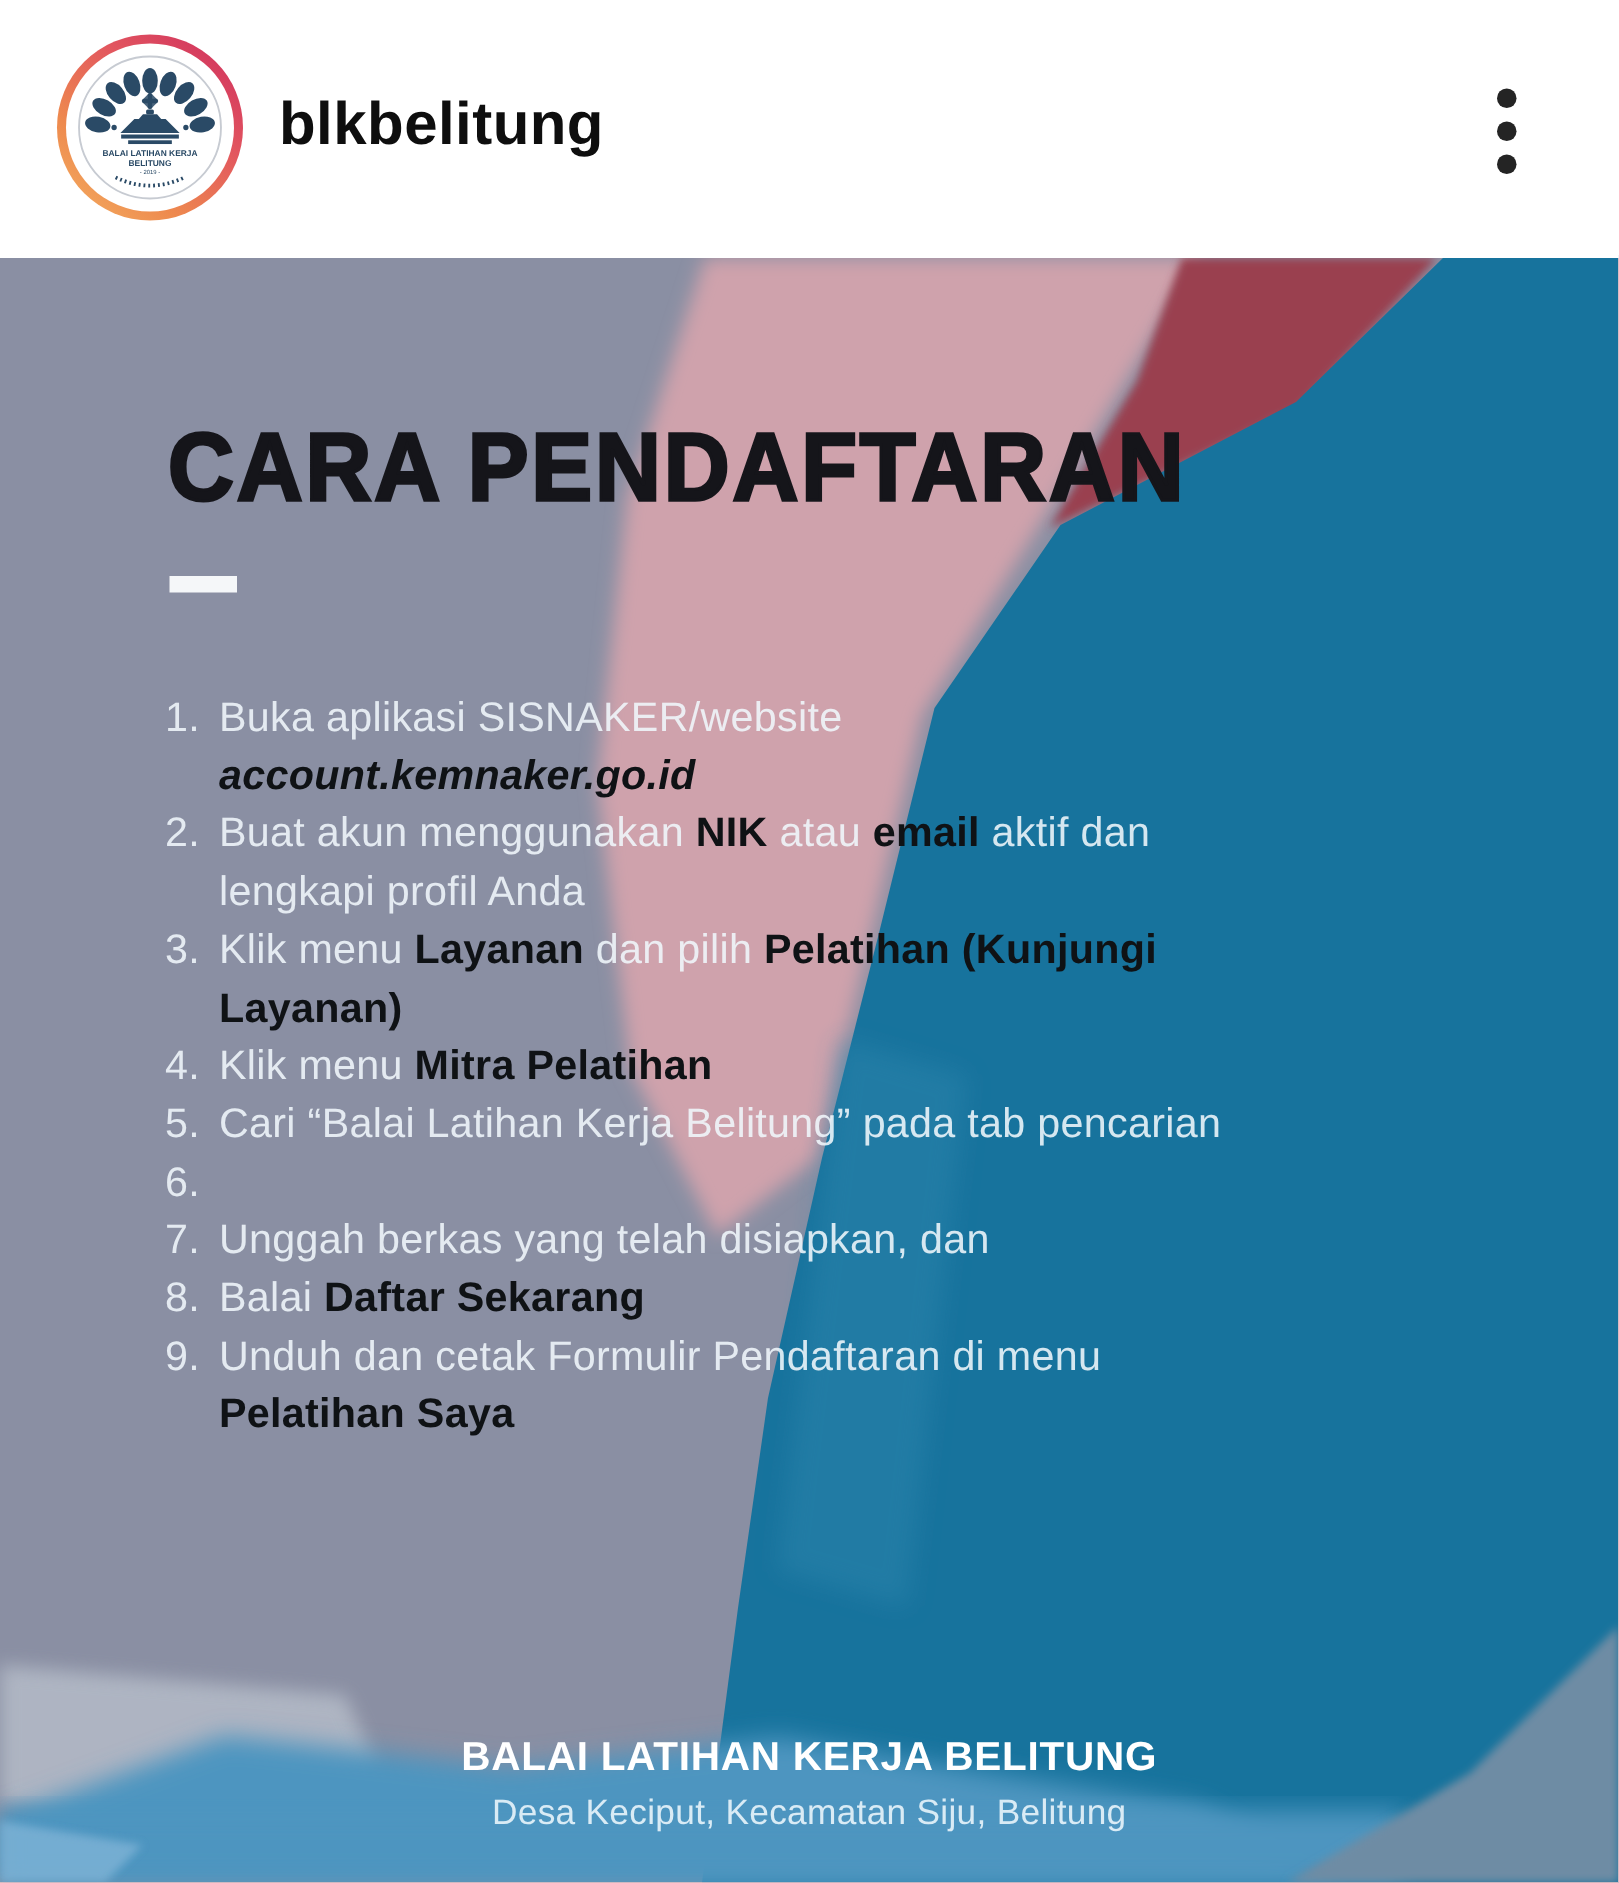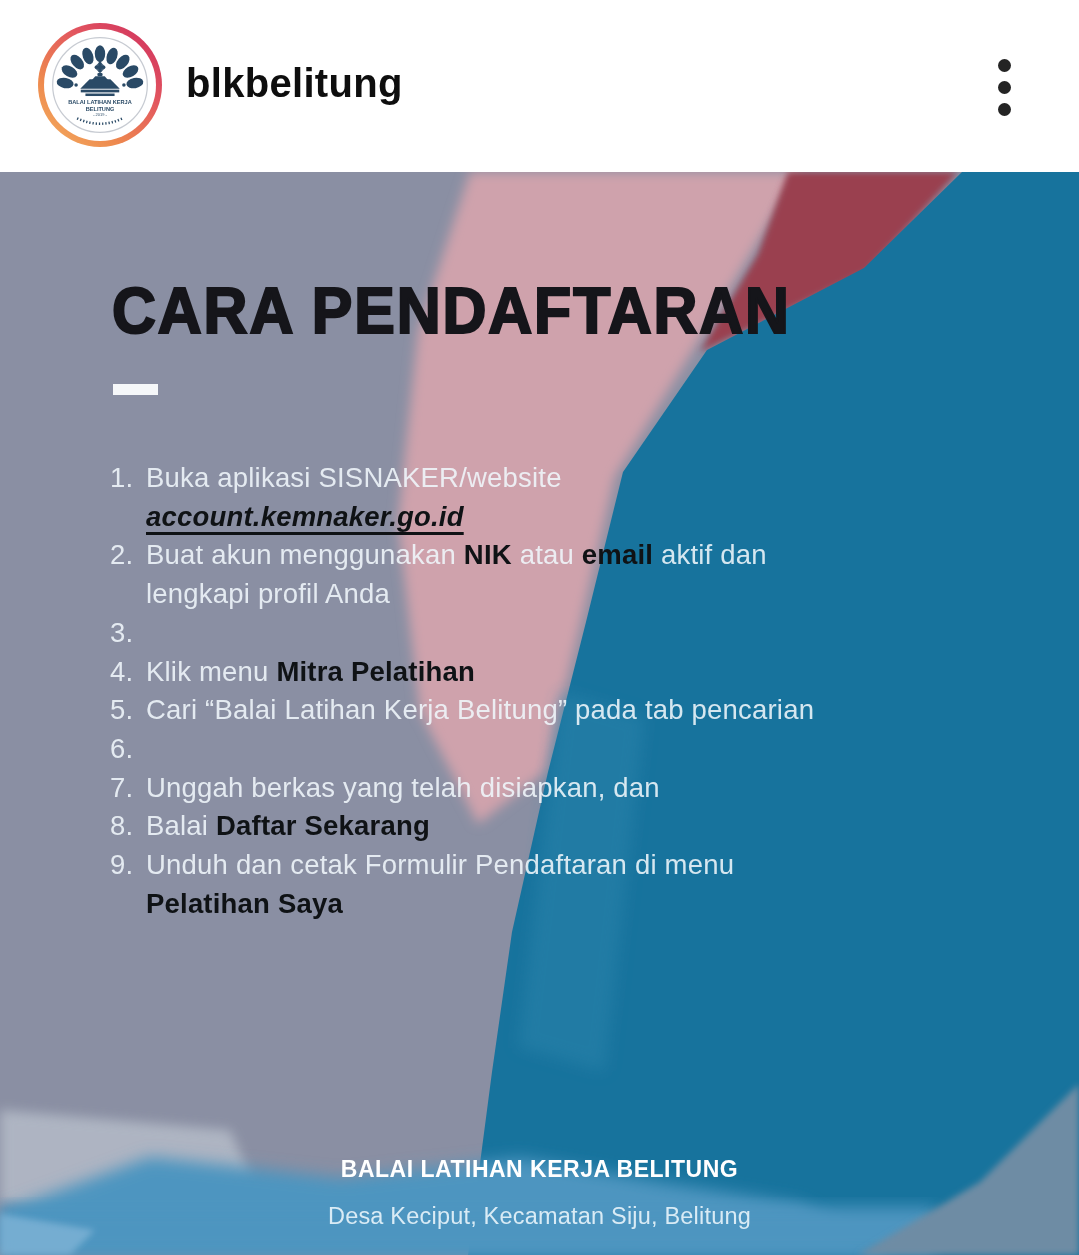--- a/index.html
+++ b/index.html
@@ -27,26 +27,26 @@
     -webkit-text-stroke:2.2px #15151a;letter-spacing:2px;white-space:nowrap;
     transform:scaleX(.95);transform-origin:left top;}
   .dash{position:absolute;left:113px;top:212px;width:45px;height:11px;background:#f5f7f9;}
 
   .steps{position:absolute;left:110px;top:287px;width:820px;font-size:27.5px;line-height:38.7px;
     color:rgba(240,247,252,.88);letter-spacing:.2px;}
   .step{display:flex;}
   .step .num{flex:0 0 36px;width:36px;}
   .step .line{white-space:nowrap;}
   .em{color:#0f1215;font-weight:700;text-align:center;}
-  .link{color:#0f1215;font-weight:700;font-style:italic;text-decoration:underline;
+  .link{color:#0f1215;font-weight:700;font-style:italic;
     text-underline-offset:6px;text-decoration-thickness:2.5px;}
 
   .post-footer{position:absolute;left:0;width:1079px;top:984px;text-align:center;}
-  .org{font-size:23px;font-weight:700;color:#ffffff;letter-spacing:.5px;}
-  .addr{font-size:23.5px;color:#d9ebf5;margin-top:20px;letter-spacing:.2px;}
+  .org{font-size:27px;font-weight:700;color:#ffffff;letter-spacing:.5px;}
+  .addr{font-size:23.5px;color:#d9ebf5;margin-top:8px;letter-spacing:.2px;}
 </style>
 </head>
 <body>
 
 <div class="screen">
 
   <header class="header">
     <div class="avatar-ring">
       <div class="avatar-white">
         <svg width="104" height="104" viewBox="0 0 100 100">
@@ -130,20 +130,24 @@
         </div>
         <div class="step">
           <span class="num">2.</span>
           <div>
             <div class="line"><span>Buat akun menggunakan </span><span class="em">NIK</span><span> atau </span><span class="em">email</span><span> aktif dan</span></div>
             <div class="line"><span>lengkapi profil Anda</span></div>
           </div>
         </div>
         <div class="step">
           <span class="num">3.</span>
+          <div>
+            <div class="line"><span>Klik menu </span><span class="em">Layanan</span><span> dan pilih </span><span class="em">Pelatihan (Kunjungi</span></div>
+            <div class="line"><span class="em">Layanan)</span></div>
+          </div>
         </div>
         <div class="step">
           <span class="num">4.</span>
           <div>
             <div class="line"><span>Klik menu </span><span class="em">Mitra Pelatihan</span></div>
           </div>
         </div>
         <div class="step">
           <span class="num">5.</span>
           <div>

